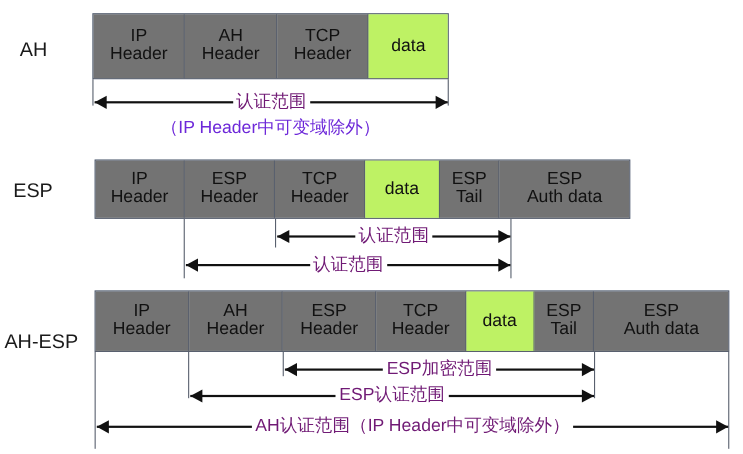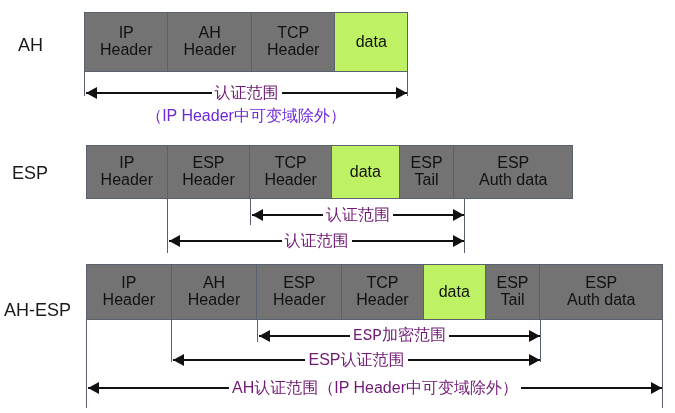--- a/index.html
+++ b/index.html
@@ -220,21 +220,21 @@
       <span class="l2">Auth data</span>
     </div>
   </div>
 
   <div class="tick" style="left:86px;  top:320px; height:88px;"></div>
   <div class="tick" style="left:171px; top:320px; height:42px;"></div>
   <div class="tick" style="left:257px; top:320px; height:22px;"></div>
   <div class="tick" style="left:540px; top:320px; height:42px;"></div>
   <div class="tick" style="left:662px; top:320px; height:88px;"></div>
 
-  <div class="arrow-row" style="left:259px; top:327px; width:281px;font-family:Liberation Mono, monospace;">
+  <div class="arrow-row" style="left:259px; top:327px; width:281px;">
     <div class="arrow-line"></div>
     <div class="arrow-head left"></div>
     <div class="arrow-head right"></div>
     <span class="arrow-label">ESP加密范围</span>
   </div>
 
   <div class="arrow-row" style="left:173px; top:351px; width:367px;">
     <div class="arrow-line"></div>
     <div class="arrow-head left"></div>
     <div class="arrow-head right"></div>

